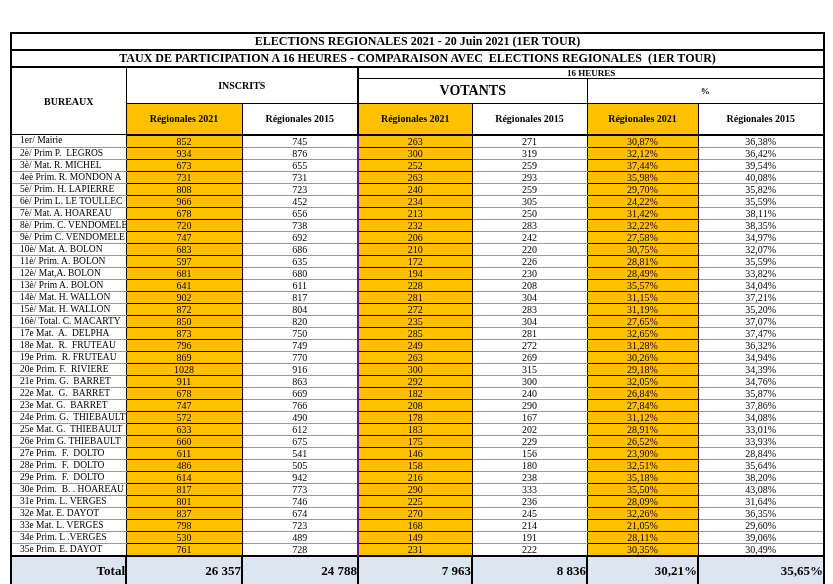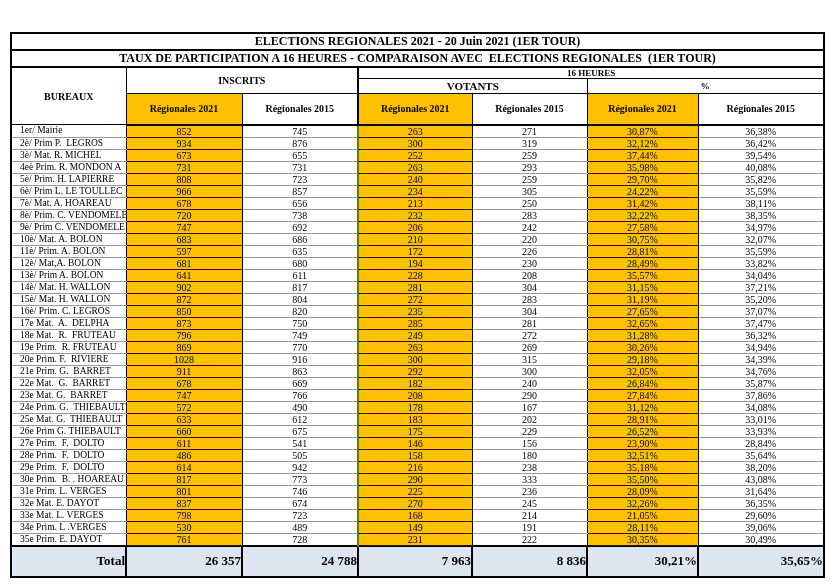--- a/index.html
+++ b/index.html
@@ -37,21 +37,21 @@
     font-weight: bold;
     font-size: 12px;
     height: 16px;
     white-space: pre;
   }
   
   thead th { border: 1px solid #000; font-weight: bold; }
   th.bureaux-hdr   { font-size: 10px; }
   th.inscrits-hdr  { font-size: 10px; height: 11px; }
   th.hours-hdr     { font-size: 9px;  height: 11px; border-left: 2px solid #000; }
-  th.votants-hdr   { font-size: 11px;  height: 15px; border-left: 2px solid #000; }
+  th.votants-hdr   { font-size: 14px;  height: 25px; border-left: 2px solid #000; }
   th.pct-hdr       { font-size: 9px;  height: 11px; }
   tr.reg-row th    { font-size: 10px; height: 31px; border-bottom: 2px solid #000; text-align: center; }
   th.orange        { background: var(--orange); }
   th.grp           { border-left: 2px solid #000; }
   
   tbody td {
     font-size: 10px;
     height: 11.3px;
     line-height: 11px;
     border-top: 1px solid #999;
@@ -62,21 +62,21 @@
   tbody td.orange {
     background: var(--orange);
     border-color: #000;
   }
   tbody td.name {
     text-align: left;
     font-size: 9.5px;
     padding-left: 8px;
     white-space: pre;
   }
-  tbody td.grp { border-left: 2px solid #4d7c0f; }
+  tbody td.grp { border-left: 2px solid #4c1d95; }
   
   tfoot td {
     background: var(--totalbg);
     font-weight: bold;
     font-size: 13px;
     height: 31px;
     border: 2px solid #000;
     text-align: right;
   }
 </style>
@@ -160,21 +160,21 @@
         <td class="orange">808</td>
         <td>723</td>
         <td class="orange grp">240</td>
         <td>259</td>
         <td class="orange">29,70%</td>
         <td>35,82%</td>
       </tr>
       <tr>
         <td class="name">6è/ Prim L. LE TOULLEC</td>
         <td class="orange">966</td>
-        <td>857</td>
+        <td>452</td>
         <td class="orange grp">234</td>
         <td>305</td>
         <td class="orange">24,22%</td>
         <td>35,59%</td>
       </tr>
       <tr>
         <td class="name">7è/ Mat. A. HOAREAU</td>
         <td class="orange">678</td>
         <td>656</td>
         <td class="orange grp">213</td>
@@ -248,21 +248,21 @@
       <tr>
         <td class="name">15è/ Mat. H. WALLON</td>
         <td class="orange">872</td>
         <td>804</td>
         <td class="orange grp">272</td>
         <td>283</td>
         <td class="orange">31,19%</td>
         <td>35,20%</td>
       </tr>
       <tr>
-        <td class="name">16è/ Prim. C. LEGROS</td>
+        <td class="name">16è/ Total. C. MACARTY</td>
         <td class="orange">850</td>
         <td>820</td>
         <td class="orange grp">235</td>
         <td>304</td>
         <td class="orange">27,65%</td>
         <td>37,07%</td>
       </tr>
       <tr>
         <td class="name">17e Mat.  A.  DELPHA</td>
         <td class="orange">873</td>

